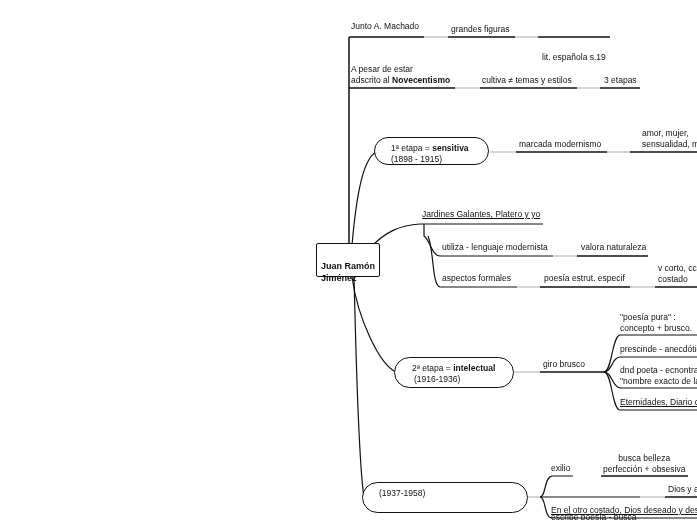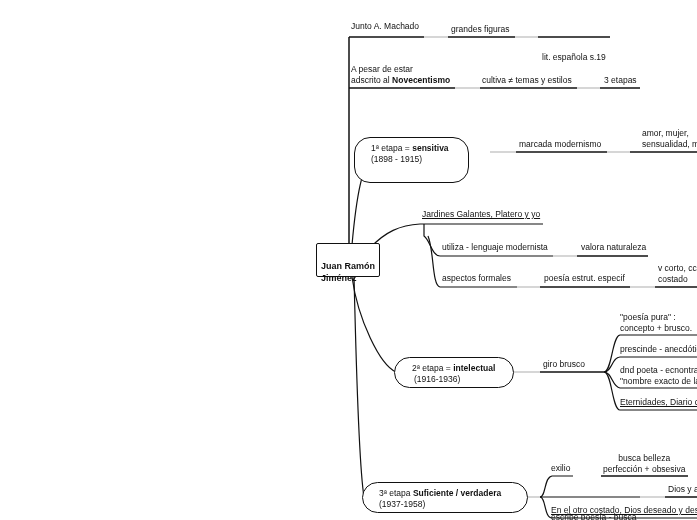--- a/index.html
+++ b/index.html
@@ -81,21 +81,21 @@
 <div class="t" style="left:451px;top:24px;">grandes figuras</div>
 <div class="t" style="left:542px;top:24px;margin-top:28px;">lit. española s.19</div>
 
 <div class="t" style="left:351px;top:64px;">
   <span>A pesar de estar</span><br>
   <span>adscrito al </span><b>Novecentismo</b>
 </div>
 <div class="t" style="left:482px;top:75px;">cultiva ≠ temas y estilos</div>
 <div class="t" style="left:604px;top:75px;">3 etapas</div>
 
-<div class="pill" style="left:354px;top:137px;width:115px;height:46px;padding:5px 0 0 16px;">
+<div class="pill" style="left:374px;top:137px;width:115px;height:28px;padding:5px 0 0 16px;">
   <div><span>1ª etapa = </span><b>sensitiva</b></div>
   <div>(1898 - 1915)</div>
 </div>
 <div class="t" style="left:519px;top:139px;">marcada modernismo</div>
 <div class="t" style="left:634px;top:128px;margin-left:8px;">
   <span>amor, mujer,</span><br>
   <span>sensualidad, mu</span>
 </div>
 
 <div class="t u" style="left:422px;top:209px;">Jardines Galantes, Platero y yo</div>
@@ -118,21 +118,20 @@
   <span>concepto + brusco.</span>
 </div>
 <div class="t" style="left:620px;top:344px;">prescinde - anecdótic</div>
 <div class="t" style="left:620px;top:365px;">
   <span>dnd poeta - ecnontra</span><br>
   <span>"nombre exacto de la</span>
 </div>
 <div class="t u" style="left:620px;top:397px;">Eternidades, Diario c</div>
 
 <div class="pill" style="left:362px;top:482px;width:166px;height:31px;padding:5px 0 0 16px;">
-  <div><span>3ª etapa </span><b>Suficiente / verdadera</b></div>
   <div>(1937-1958)</div>
 </div>
 <div class="t" style="left:551px;top:463px;">exilio</div>
 <div class="t" style="left:603px;top:453px;text-align:center;">
   <span>busca belleza</span><br>
   <span>perfección + obsesiva</span>
 </div>
 <div class="t" style="left:551px;top:512px;">escribe poesía - busca</div>
 <div class="t" style="left:668px;top:484px;">Dios y a</div>
 <div class="t u" style="left:551px;top:505px;">En el otro costado, Dios deseado y des</div>

